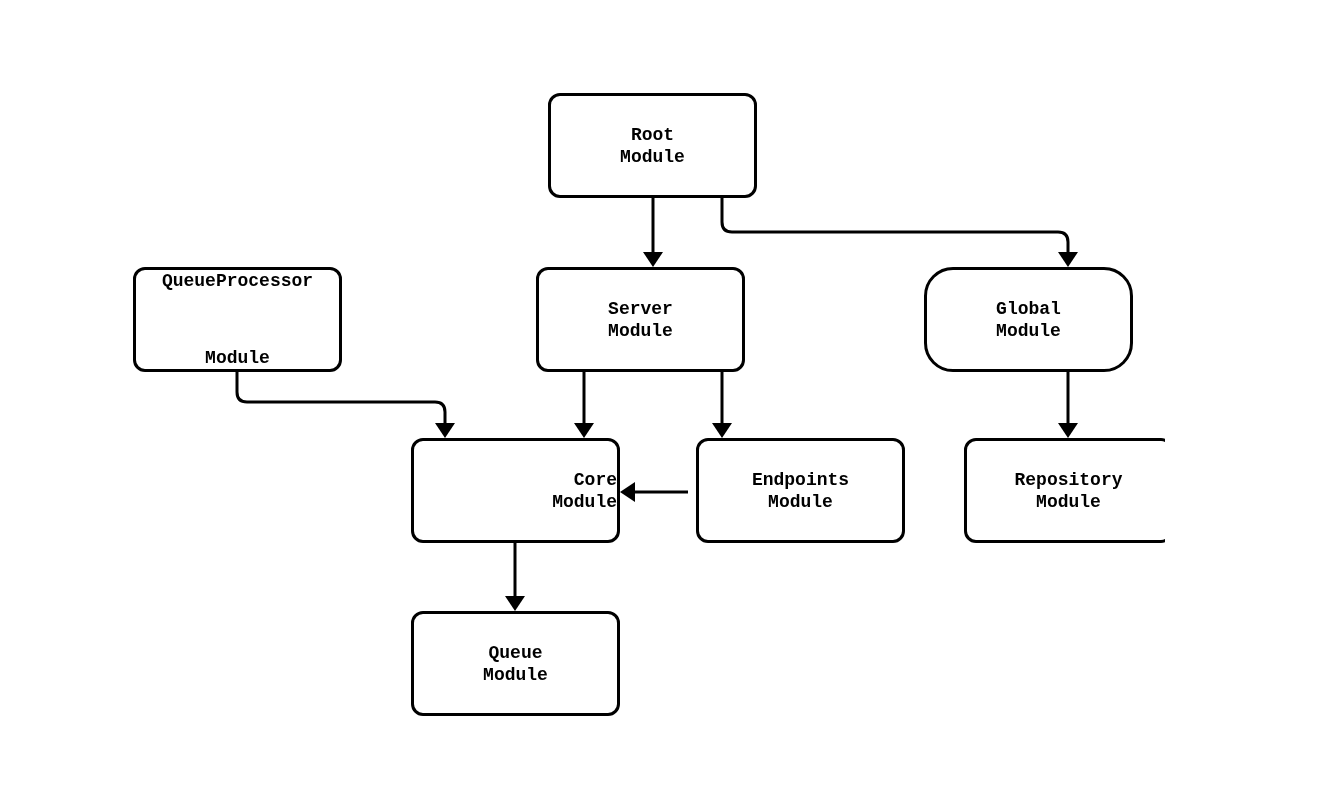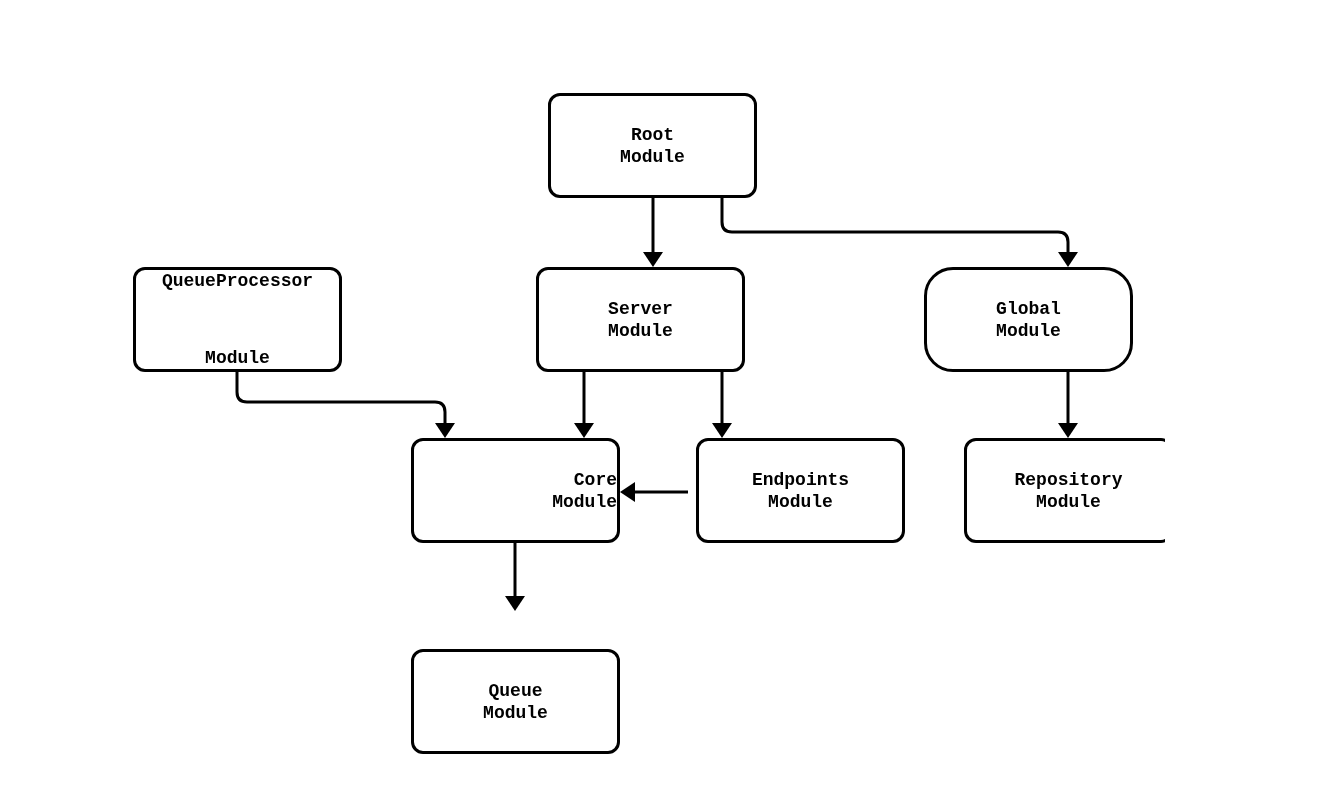--- a/index.html
+++ b/index.html
@@ -48,21 +48,21 @@
     line-height: 22px;
     color: #000000;
   }
   #n-root          { left: 548px; top: 93px; }
   #n-queueprocessor{ left: 133px; top: 267px; justify-content: space-between; }
   #n-server        { left: 536px; top: 267px; }
   #n-global        { left: 924px; top: 267px; border-radius: 29px; }
   #n-core          { left: 411px; top: 438px; align-items: flex-end; }
   #n-endpoints     { left: 696px; top: 438px; }
   #n-repository    { left: 964px; top: 438px; }
-  #n-queue         { left: 411px; top: 611px; margin-top: 38px; }
+  #n-queue         { left: 411px; top: 611px; }
 </style>
 </head>
 <body>
 
 <div class="canvas">
 
   <svg class="edges-layer" width="1337" height="809" viewBox="0 0 1337 809">
 
     <g>
       <path d="M653,198 L653,252"></path>

